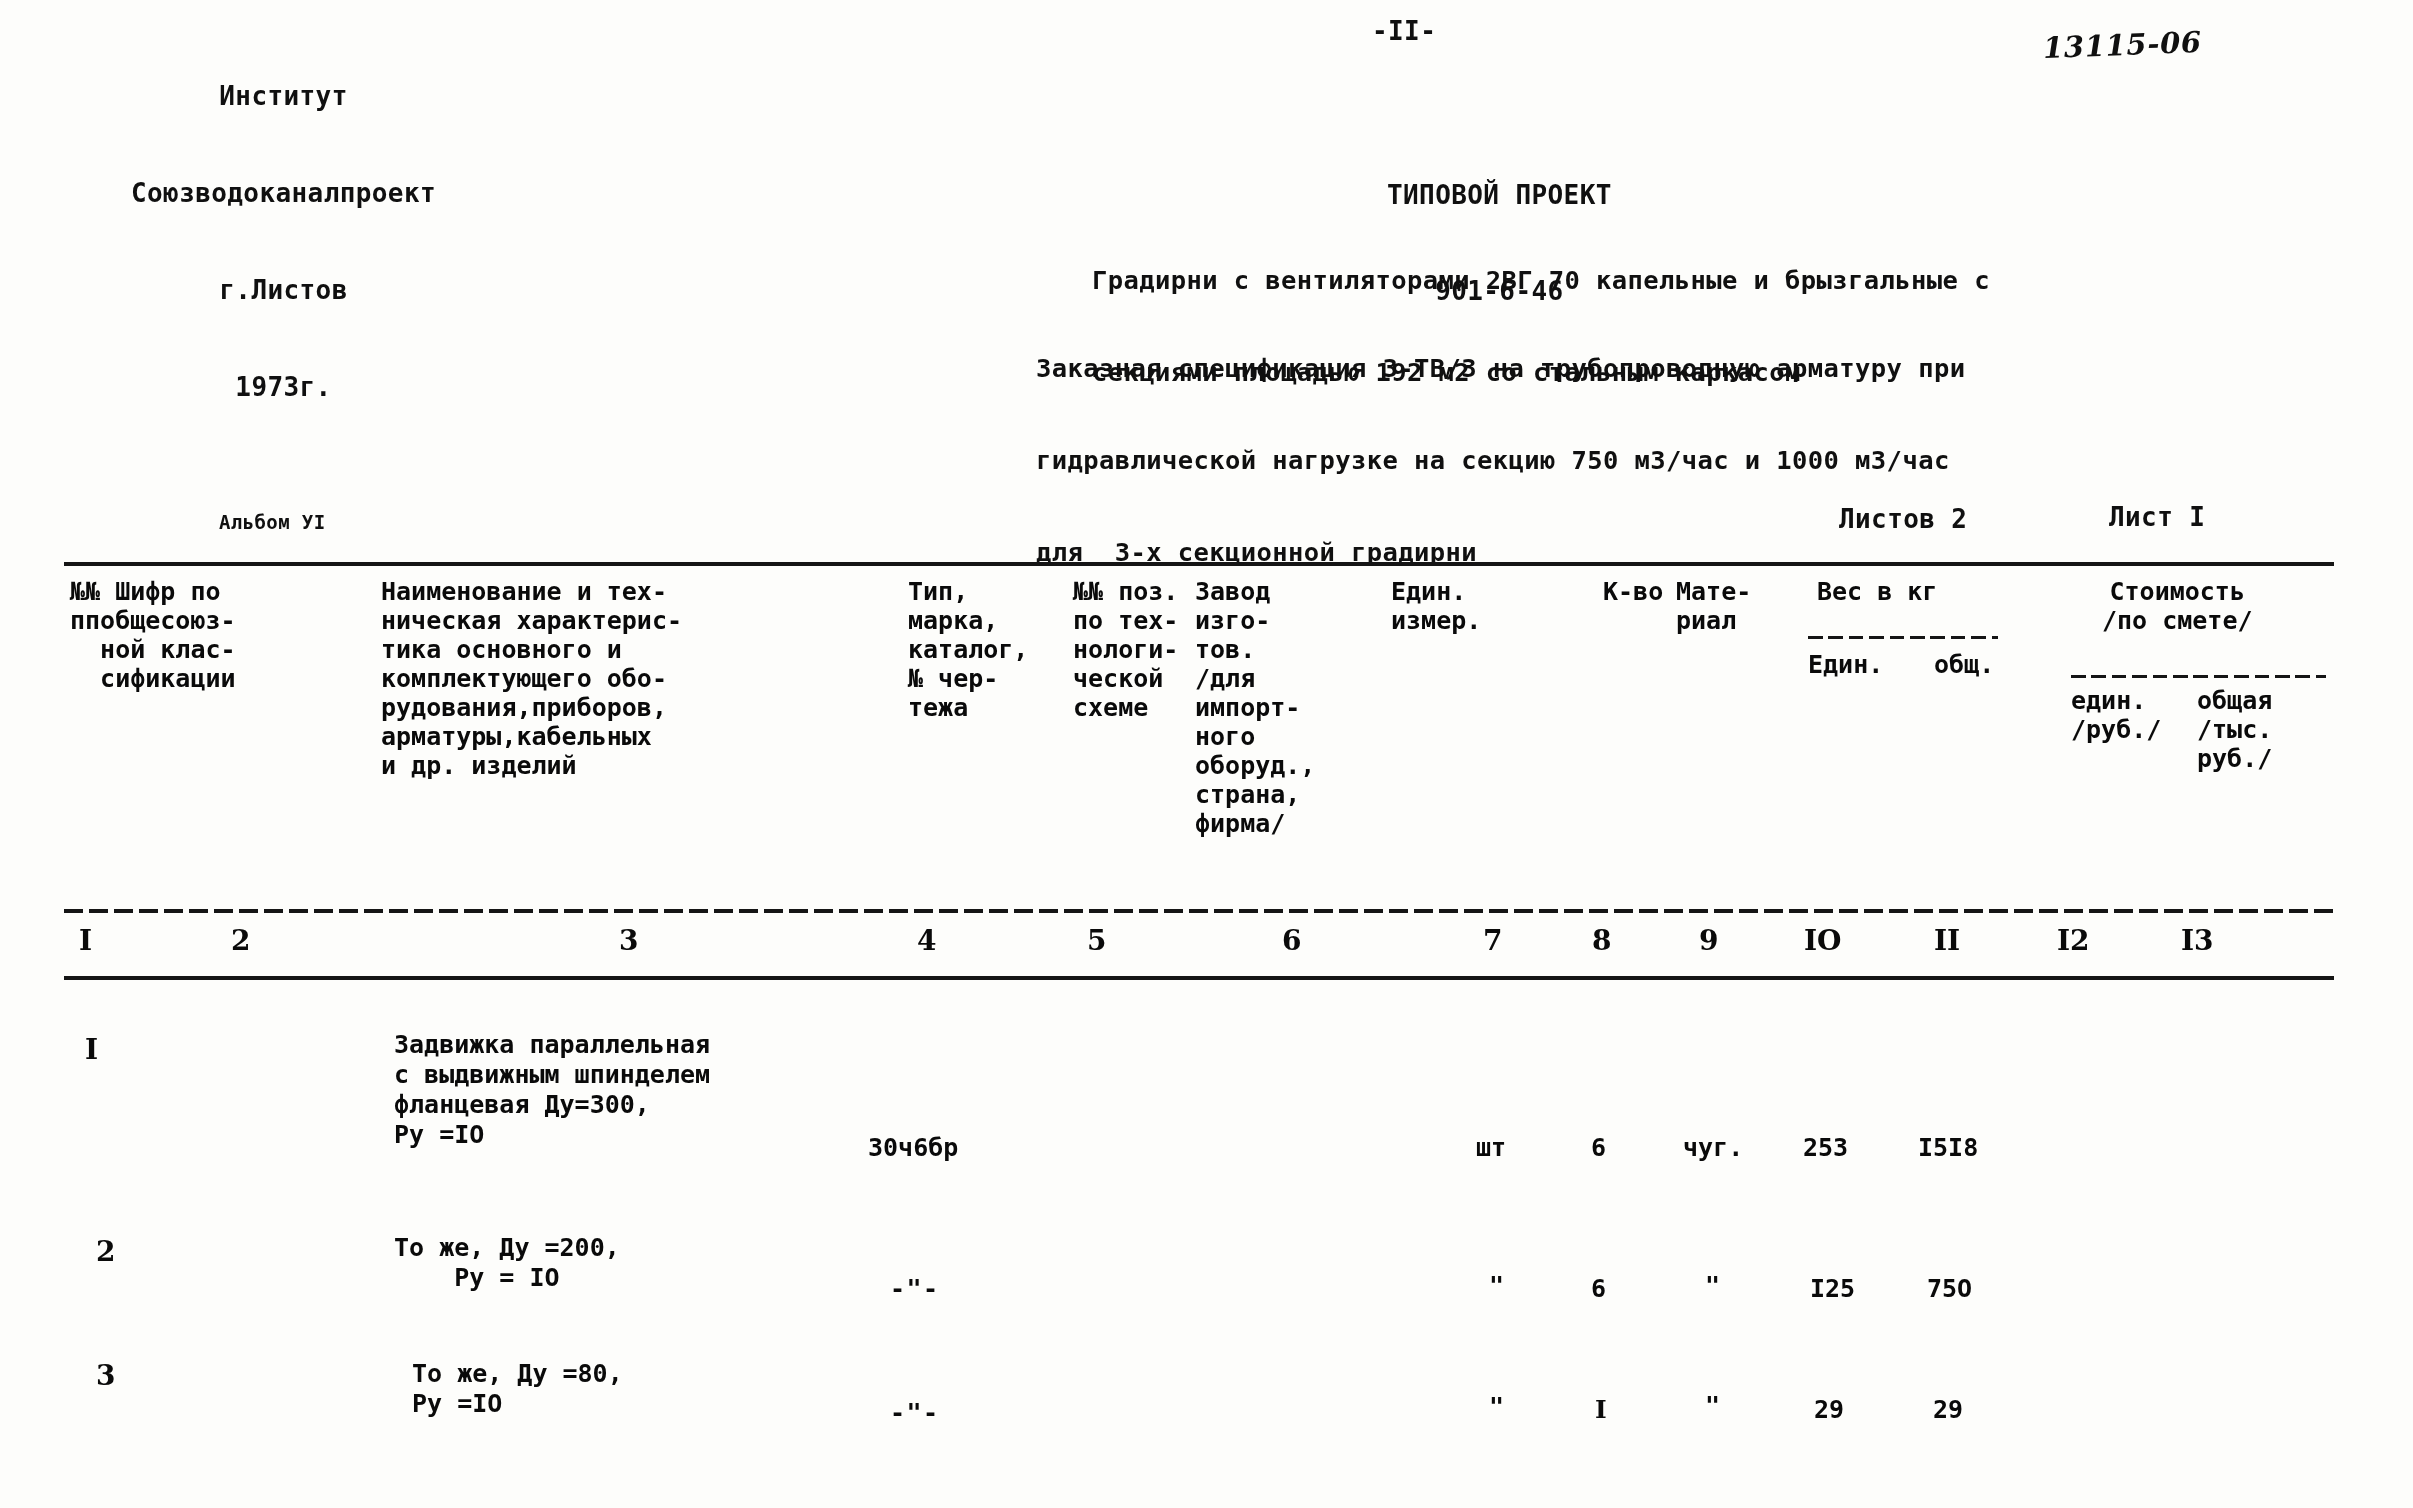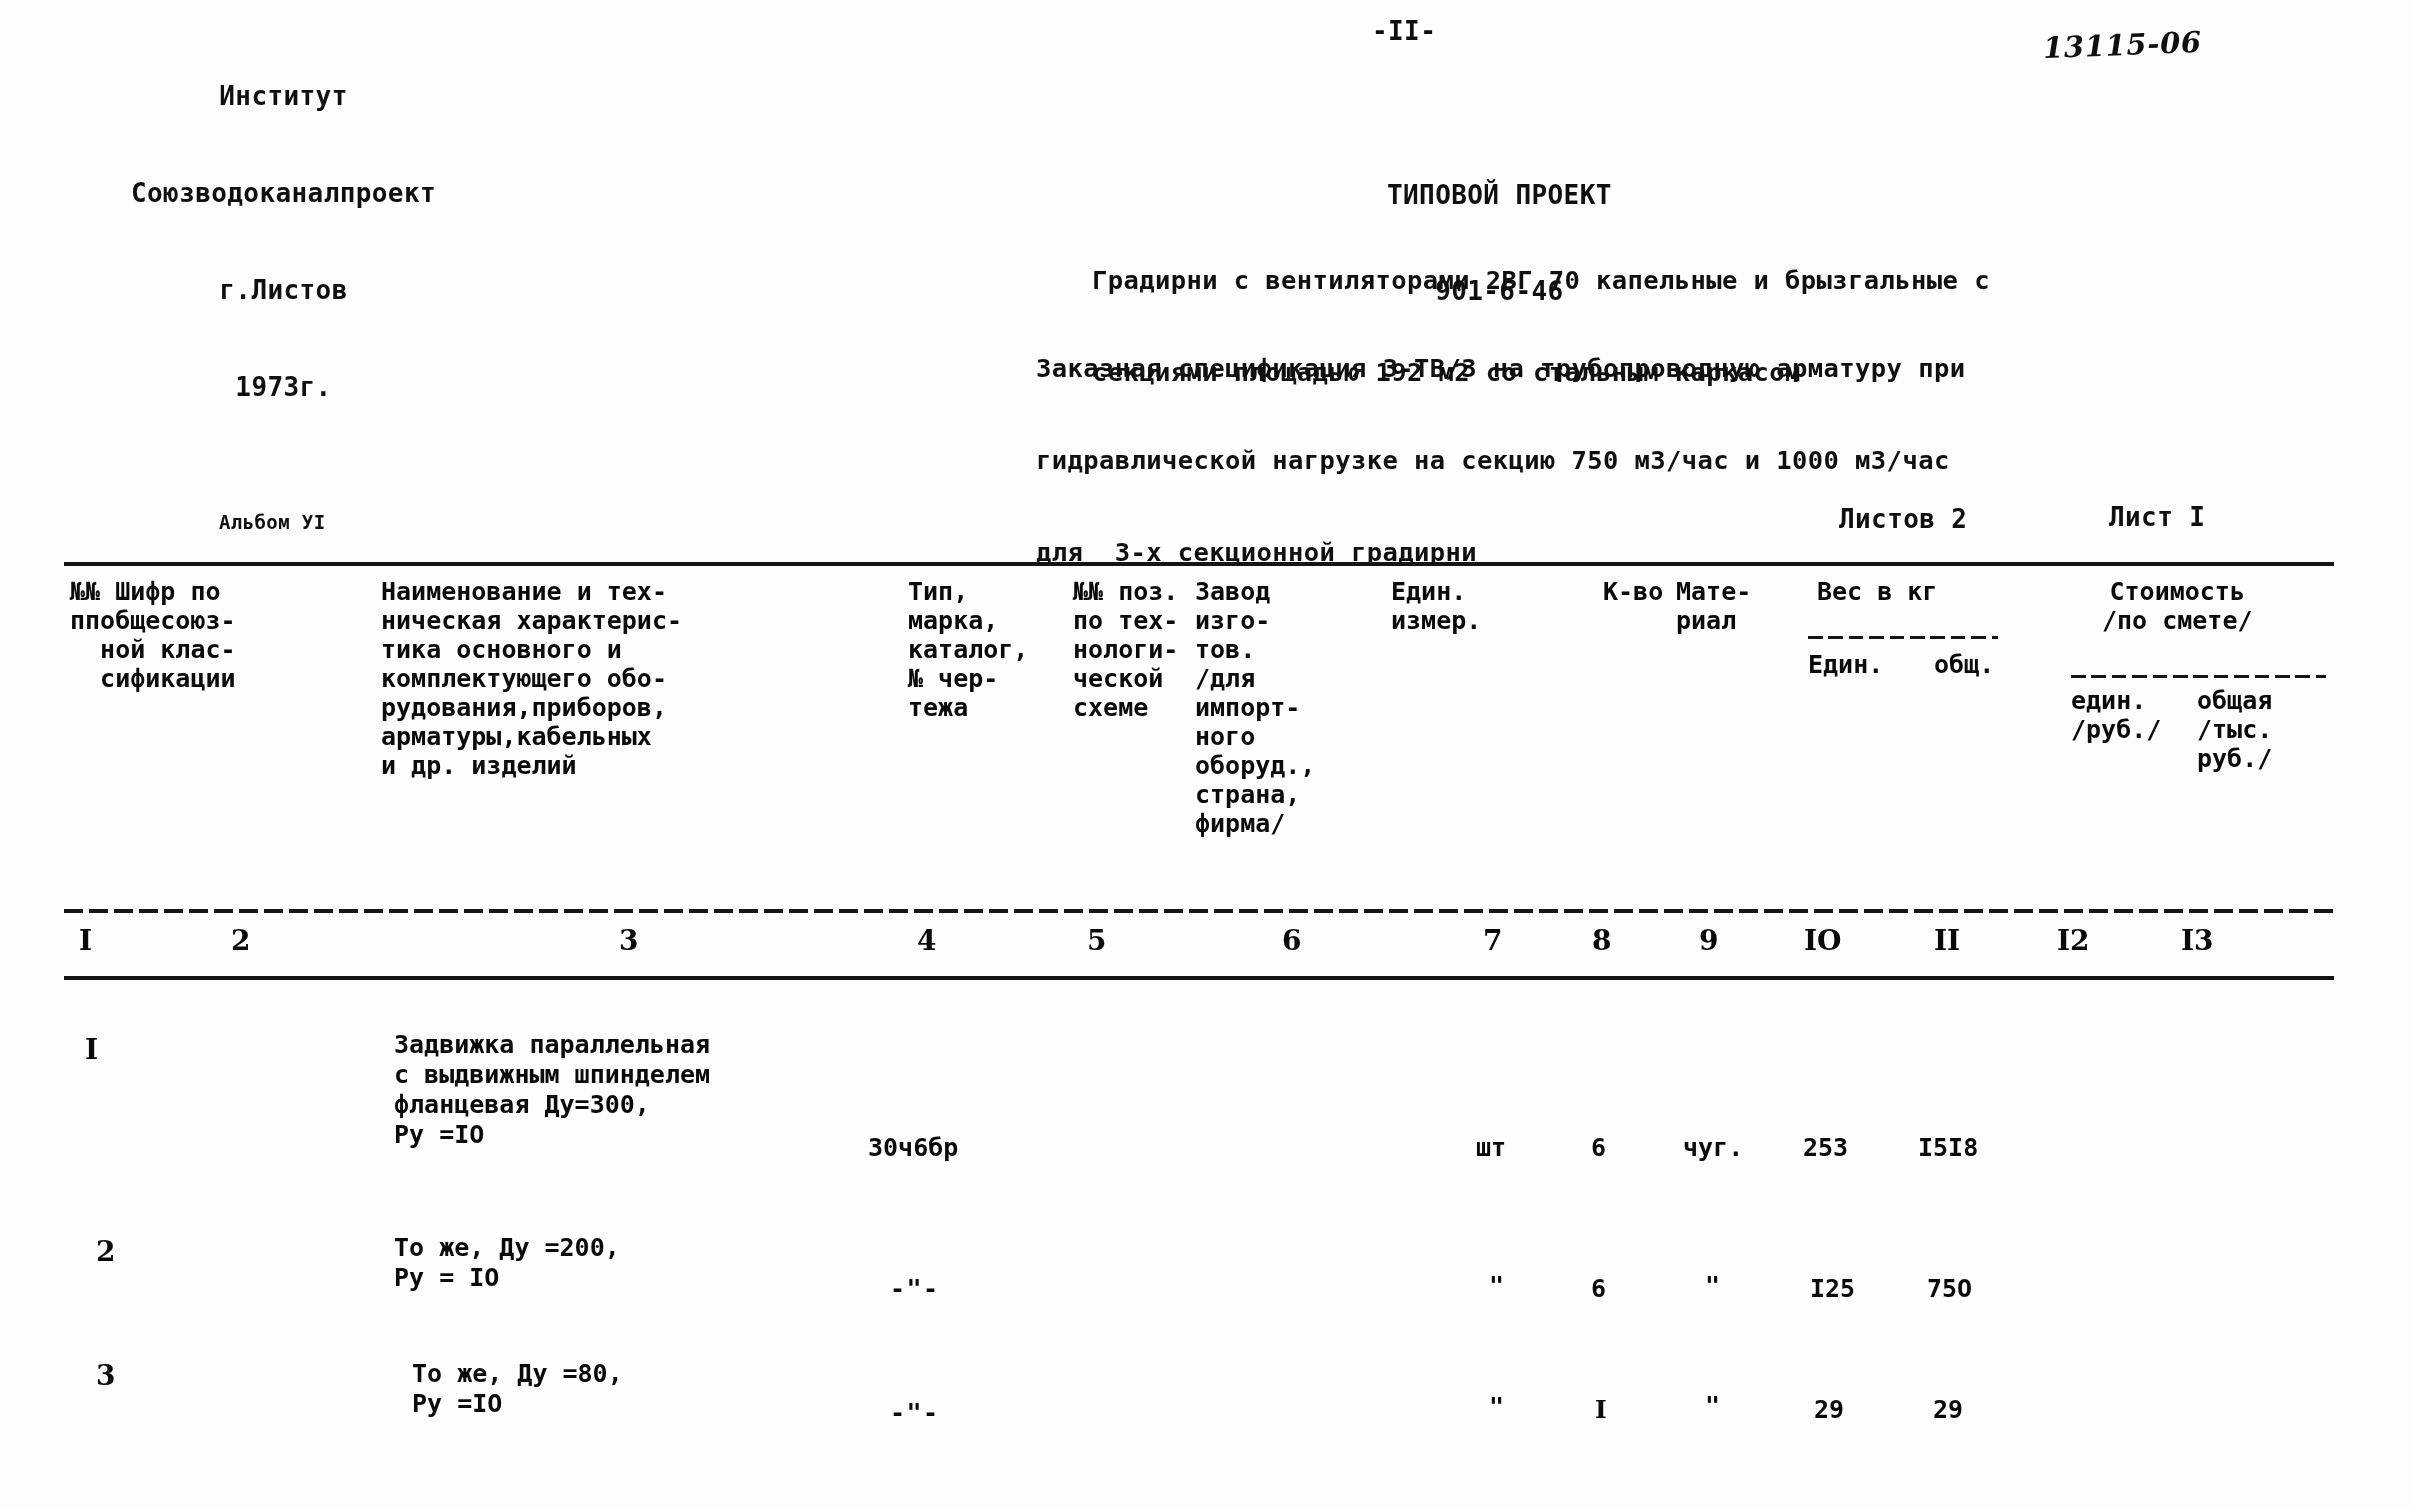--- a/index.html
+++ b/index.html
@@ -262,21 +262,21 @@
     <div class="cell" style="left:1591px; top:1133px;">6</div>
     <div class="cell" style="left:1683px; top:1133px;">чуг.</div>
     <div class="cell" style="left:1803px; top:1133px;">253</div>
     <div class="cell" style="left:1918px; top:1133px;">I5I8</div>
     <div class="cell" style="left:2071px; top:1133px;"></div>
     <div class="cell" style="left:2197px; top:1133px;"></div>
   </div>
 
   <div>
     <div class="cell" style="left:96px; top:1235px; font-family:'DejaVu Serif','Liberation Serif',serif; font-size:28px;">2</div>
-    <div class="cell" style="left:394px; top:1233px;">То же, Ду =200,
+    <div class="cell" style="left:394px; top:1233px;text-align:center;">То же, Ду =200,
 Ру = IO</div>
     <div class="cell ditto" style="left:890px; top:1274px;">-"-</div>
     <div class="cell" style="left:1080px; top:1274px;"></div>
     <div class="cell" style="left:1270px; top:1274px;"></div>
     <div class="cell" style="left:1489px; top:1271px;">"</div>
     <div class="cell" style="left:1591px; top:1274px;">6</div>
     <div class="cell" style="left:1705px; top:1271px;">"</div>
     <div class="cell" style="left:1810px; top:1274px;">I25</div>
     <div class="cell" style="left:1927px; top:1274px;">75O</div>
     <div class="cell" style="left:2071px; top:1274px;"></div>

